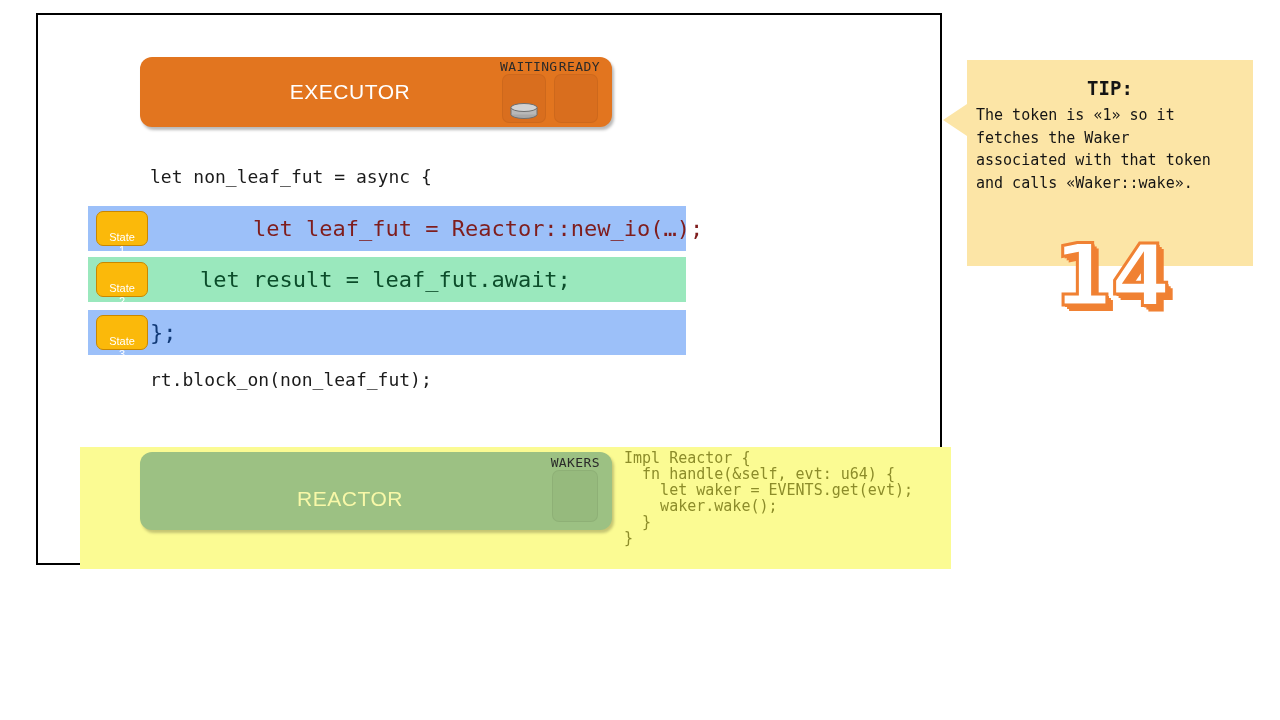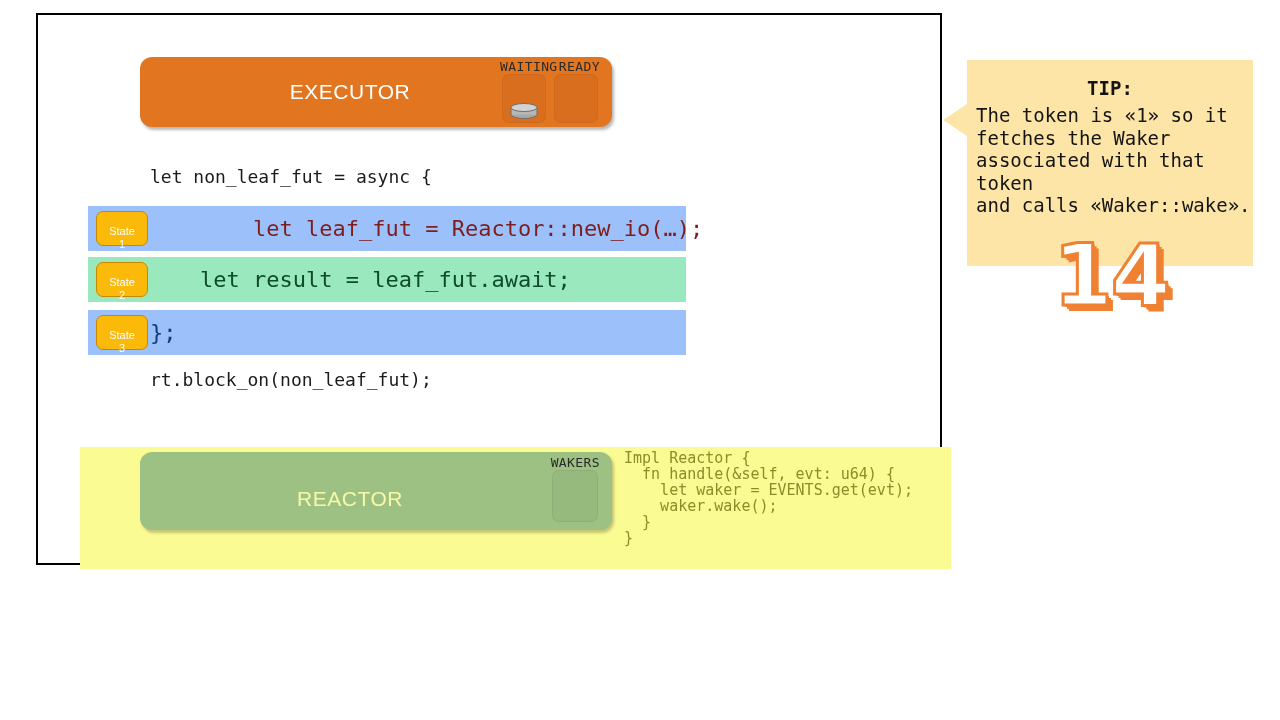--- a/index.html
+++ b/index.html
@@ -136,21 +136,21 @@
     width: 52px;
     height: 35px;
     background: #fbb90a;
     border: 1px solid #c98700;
     border-radius: 7px;
     color: #ffffff;
     font-family: "Liberation Sans", sans-serif;
     font-size: 11px;
     line-height: 13px;
     text-align: center;
-    padding-top: 13px;
+    padding-top: 19px;
     box-sizing: border-box;
   }
   .state-chip .chip-num { display: block; }
 
   
   #exec-arrow {
     position: absolute;
     left: 106px;
     top: 252px;
     width: 62px;
@@ -237,21 +237,21 @@
     margin: 17px 0 0 0;
     text-align: center;
     font-family: "DejaVu Sans Mono", monospace;
     font-size: 19px;
     color: #141414;
     font-weight: bold;
   }
   #tip-body {
     margin: 5px 0 0 9px;
     font-family: "DejaVu Sans Mono", monospace;
-    font-size: 19px;
+    font-size: 15px;
     line-height: 22.5px;
     color: #141414;
     white-space: pre-line;
   }
 
   
   #slide-number {
     position: absolute;
     left: 1053px;
     top: 232px;

